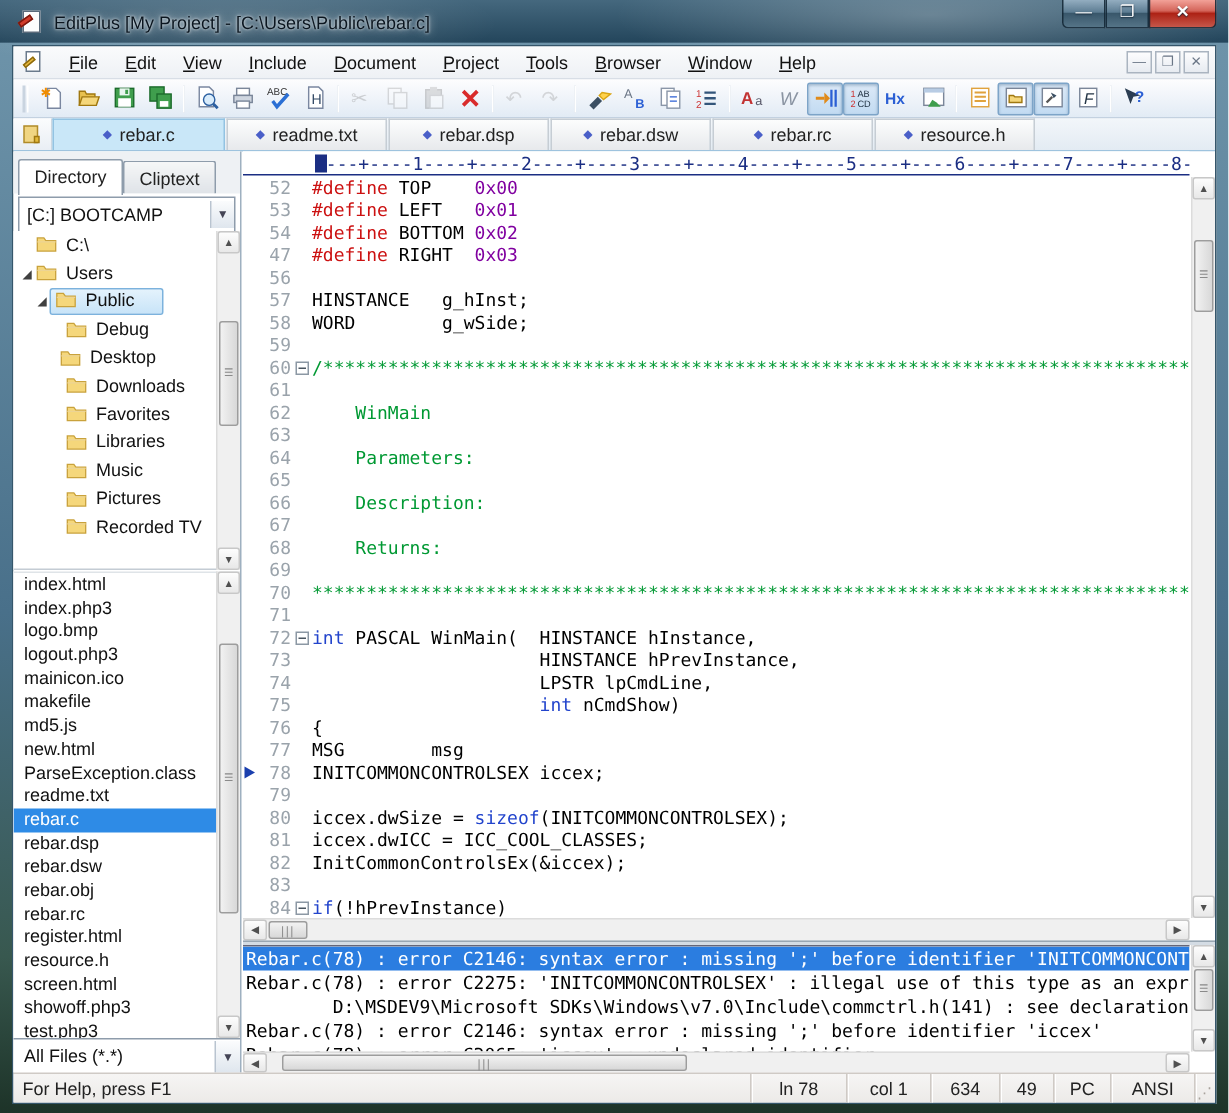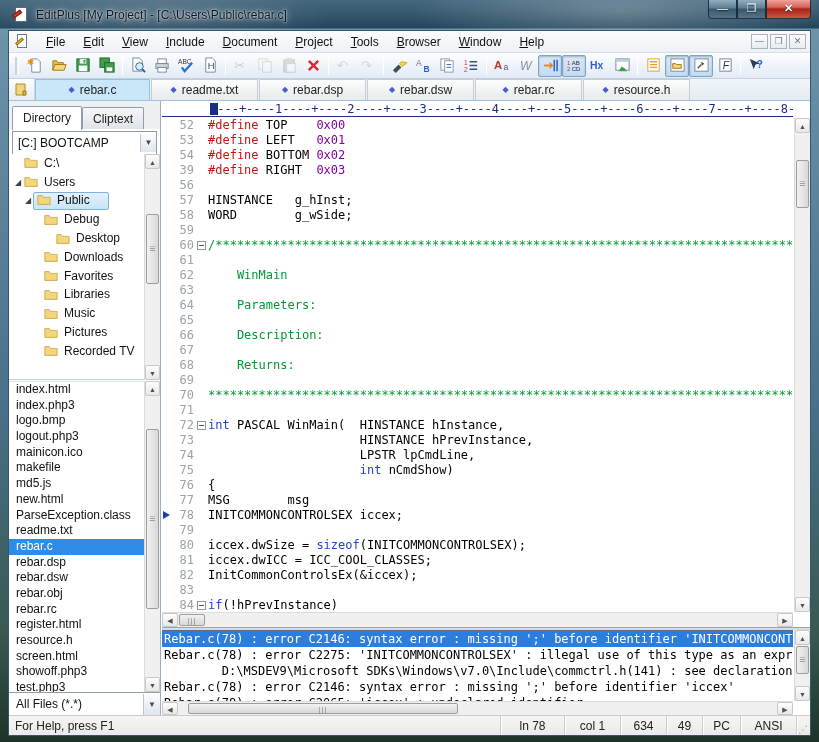--- a/index.html
+++ b/index.html
@@ -427,21 +427,21 @@
             <div class="trow" style="padding-left: 24px;">
               <span class="arrow"></span>
               <span style="display: flex; align-items: center;">
                 <svg viewBox="0 0 16 16">
                   <path d="M1 13V3h5l1.5 2H15v8z" fill="#f5d77b" stroke="#c9a23c"></path>
                   <path d="M1 6h14" stroke="#ecd494"></path>
                 </svg>
                 <span class="lbl">Debug</span>
               </span>
             </div>
-            <div class="trow" style="padding-left: 36px;">
+            <div class="trow" style="padding-left: 20px;">
               <span class="arrow"></span>
               <span style="display: flex; align-items: center;">
                 <svg viewBox="0 0 16 16">
                   <path d="M1 13V3h5l1.5 2H15v8z" fill="#f5d77b" stroke="#c9a23c"></path>
                   <path d="M1 6h14" stroke="#ecd494"></path>
                 </svg>
                 <span class="lbl">Desktop</span>
               </span>
             </div>
             <div class="trow" style="padding-left: 24px;">
@@ -545,21 +545,21 @@
 
       <div class="editor">
         <div class="ruler">
           <span class="ruler-mark"></span>
           <span class="ruler-text">----+----1----+----2----+----3----+----4----+----5----+----6----+----7----+----8----+----</span>
         </div>
         <div class="codearea">
             <div class="cline"><span class="lnum">52</span><span class="foldc"></span><span class="codetext"><span class="s-p">#define</span><span class="s-t"> TOP    </span><span class="s-n">0x00</span></span></div>
             <div class="cline"><span class="lnum">53</span><span class="foldc"></span><span class="codetext"><span class="s-p">#define</span><span class="s-t"> LEFT   </span><span class="s-n">0x01</span></span></div>
             <div class="cline"><span class="lnum">54</span><span class="foldc"></span><span class="codetext"><span class="s-p">#define</span><span class="s-t"> BOTTOM </span><span class="s-n">0x02</span></span></div>
-            <div class="cline"><span class="lnum">39</span><span class="foldc"></span><span class="codetext"><span class="s-p">#define</span><span class="s-t"> RIGHT  </span><span class="s-n">0x03</span></span></div>
+            <div class="cline"><span class="lnum">47</span><span class="foldc"></span><span class="codetext"><span class="s-p">#define</span><span class="s-t"> RIGHT  </span><span class="s-n">0x03</span></span></div>
             <div class="cline"><span class="lnum">56</span><span class="foldc"></span><span class="codetext"></span></div>
             <div class="cline"><span class="lnum">57</span><span class="foldc"></span><span class="codetext"><span class="s-t">HINSTANCE   g_hInst;</span></span></div>
             <div class="cline"><span class="lnum">58</span><span class="foldc"></span><span class="codetext"><span class="s-t">WORD        g_wSide;</span></span></div>
             <div class="cline"><span class="lnum">59</span><span class="foldc"></span><span class="codetext"></span></div>
             <div class="cline"><span class="lnum">60</span><span class="foldc"><span class="foldbox"></span></span><span class="codetext"><span class="s-c">/**********************************************************************************</span></span></div>
             <div class="cline"><span class="lnum">61</span><span class="foldc"></span><span class="codetext"></span></div>
             <div class="cline"><span class="lnum">62</span><span class="foldc"></span><span class="codetext"><span class="s-c">    WinMain</span></span></div>
             <div class="cline"><span class="lnum">63</span><span class="foldc"></span><span class="codetext"></span></div>
             <div class="cline"><span class="lnum">64</span><span class="foldc"></span><span class="codetext"><span class="s-c">    Parameters:</span></span></div>
             <div class="cline"><span class="lnum">65</span><span class="foldc"></span><span class="codetext"></span></div>

